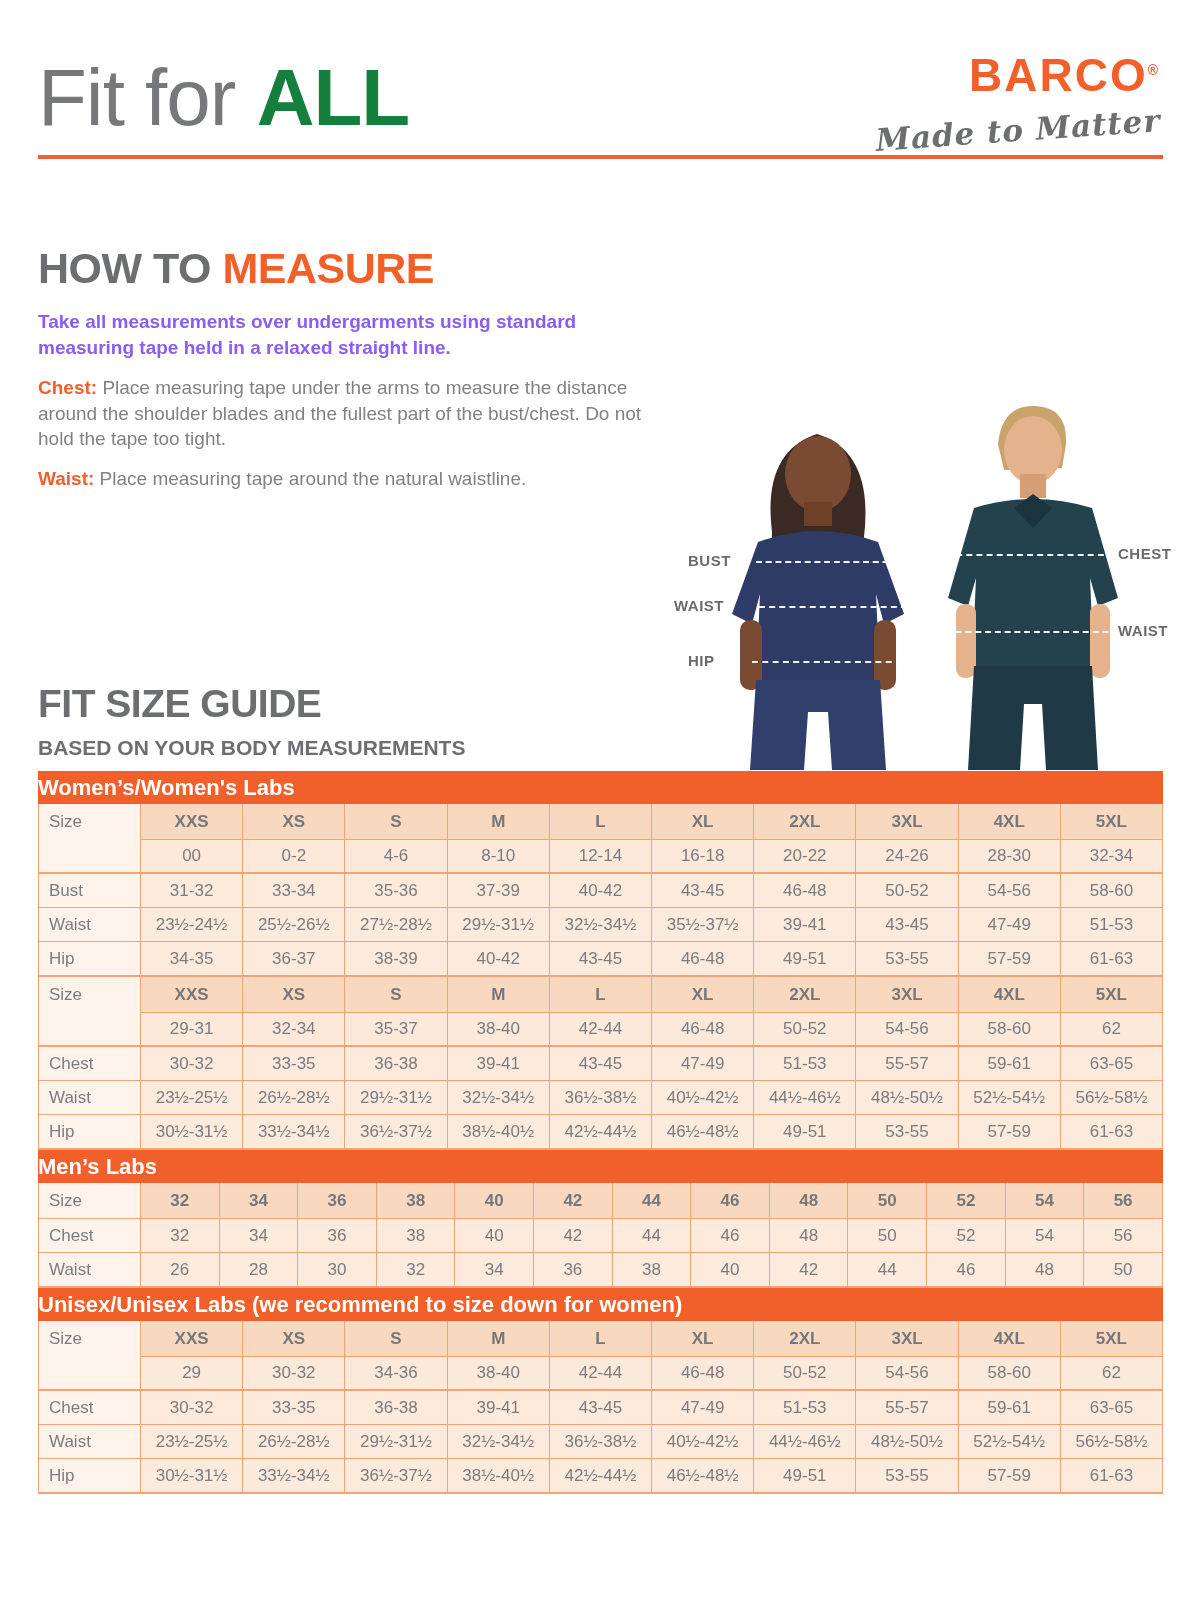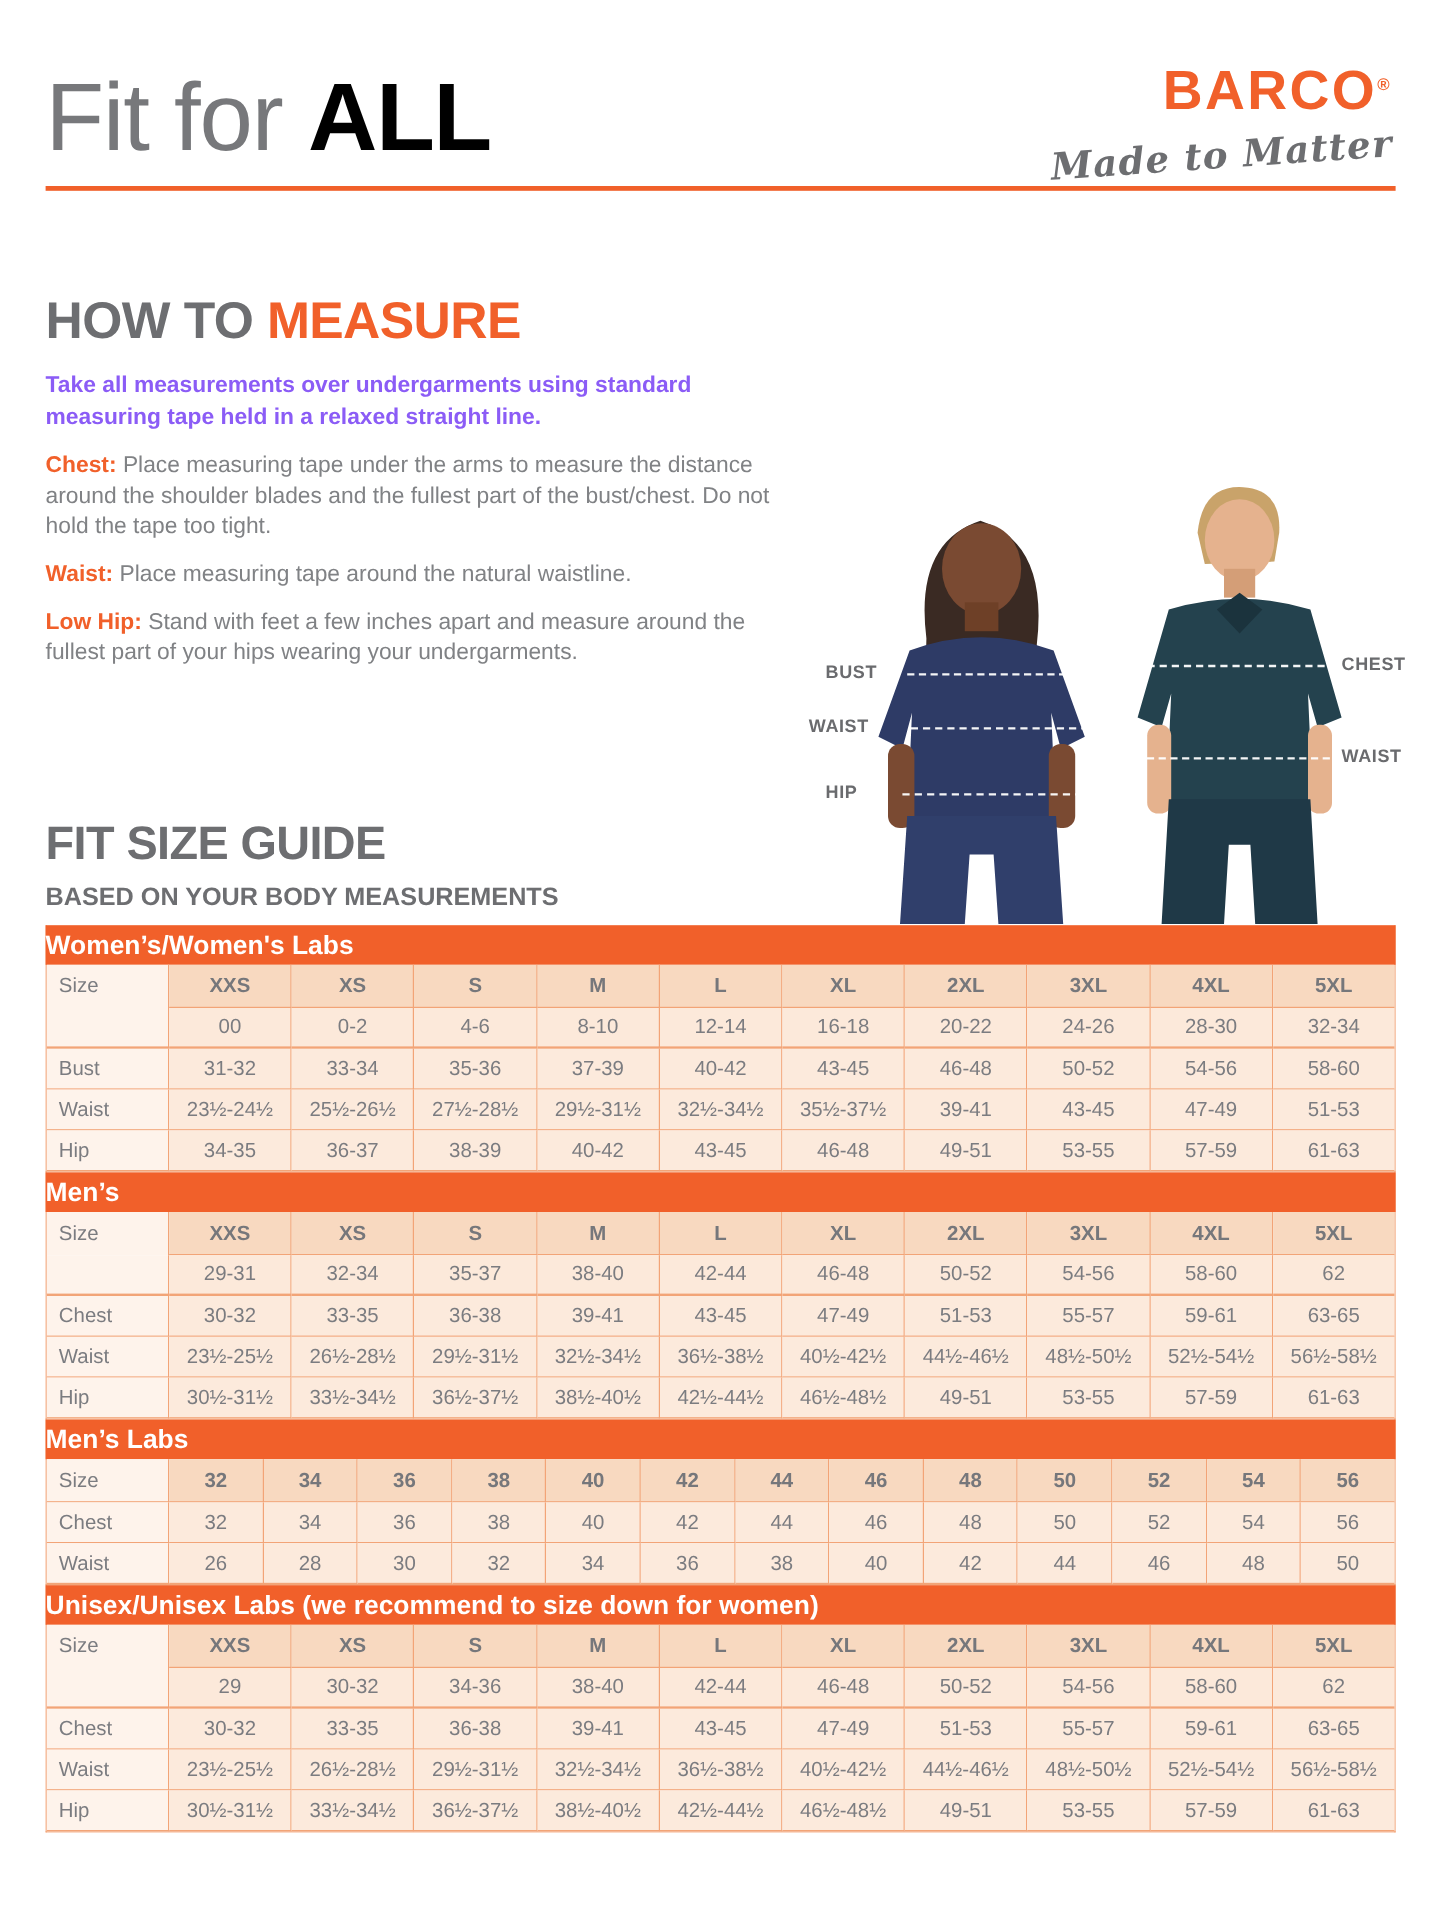--- a/index.html
+++ b/index.html
@@ -5,21 +5,21 @@
   * { margin:0; padding:0; box-sizing:border-box; }
   html,body { width:1200px; height:1600px; background:#ffffff;
     font-family:"Liberation Sans", sans-serif; }
   .page { position:relative; width:1200px; height:1600px; overflow:hidden; background:#fff; }
 
   
   .header { position:absolute; top:52px; left:38px; right:40px; display:flex;
     justify-content:space-between; align-items:flex-end; }
   .main-title { font-size:80px; line-height:1.05; color:#77787B; letter-spacing:-1px; }
   .main-title .t-reg { font-weight:500; }
-  .main-title .t-bold { font-weight:800; color:#000000; }
+  .main-title .t-bold { font-weight:800; color:#15803d; }
   .logo-block { text-align:right; padding-bottom:2px; }
   .logo-brand { font-size:46px; font-weight:800; color:#F1602A; letter-spacing:2px; line-height:1; }
   .logo-reg { font-size:14px; vertical-align:super; font-weight:700; }
   .logo-tagline { font-family:"DejaVu Serif", serif; font-style:italic; font-weight:700;
     font-size:31px; color:#6D6E71; transform:rotate(-4deg); transform-origin:right center;
     margin-top:4px; letter-spacing:1px; }
   .divider { position:absolute; top:155px; left:38px; width:1125px; height:4px; background:#F1602A; }
 
   
   .measure { position:absolute; top:246px; left:38px; width:614px; }
@@ -75,21 +75,20 @@
   </div>
   <div class="divider"></div>
 
   <div class="measure">
     <div class="h2">
       <span class="gray">HOW TO </span><span class="orange">MEASURE</span>
     </div>
     <p class="intro">Take all measurements over undergarments using standard measuring tape held in a relaxed straight line.</p>
     <p class="m-item"><span class="lbl">Chest:</span><span> Place measuring tape under the arms to measure the distance around the shoulder blades and the fullest part of the bust/chest. Do not hold the tape too tight.</span></p>
     <p class="m-item"><span class="lbl">Waist:</span><span> Place measuring tape around the natural waistline.</span></p>
-    <p class="m-item"><span class="lbl">Low Hip:</span><span> Stand with feet a few inches apart and measure around the fullest part of your hips wearing your undergarments.</span></p>
   </div>
 
   <div class="figure">
     <svg viewBox="0 0 528 388" width="528" height="388">
 
       <path d="M120 150 Q110 70 165 52 Q222 70 212 155 Q214 215 200 240 L130 240 Q118 210 120 150 Z" fill="#3A2A23"></path>
       <ellipse cx="166" cy="92" rx="33" ry="38" fill="#7A4A32"></ellipse>
       <rect x="152" y="120" width="28" height="24" fill="#6E4027"></rect>
       <path d="M106 160 Q166 138 226 160 L252 232 L232 242 L224 212 L228 300 L104 300 L108 212 L100 242 L80 232 Z" fill="#2E3B66"></path>
       <rect x="88" y="238" width="22" height="70" rx="10" fill="#7A4A32"></rect>
@@ -185,21 +184,20 @@
             <div class="cell">40-42</div>
             <div class="cell">43-45</div>
             <div class="cell">46-48</div>
             <div class="cell">49-51</div>
             <div class="cell">53-55</div>
             <div class="cell">57-59</div>
             <div class="cell">61-63</div>
           </div>
         </div>
         <div class="sg-table">
-          <div class="band">Men’s</div>
           <div class="trow hdr">
             <div class="cell label-cell corner-merged">Size</div>
             <div class="cell">XXS</div>
             <div class="cell">XS</div>
             <div class="cell">S</div>
             <div class="cell">M</div>
             <div class="cell">L</div>
             <div class="cell">XL</div>
             <div class="cell">2XL</div>
             <div class="cell">3XL</div>

